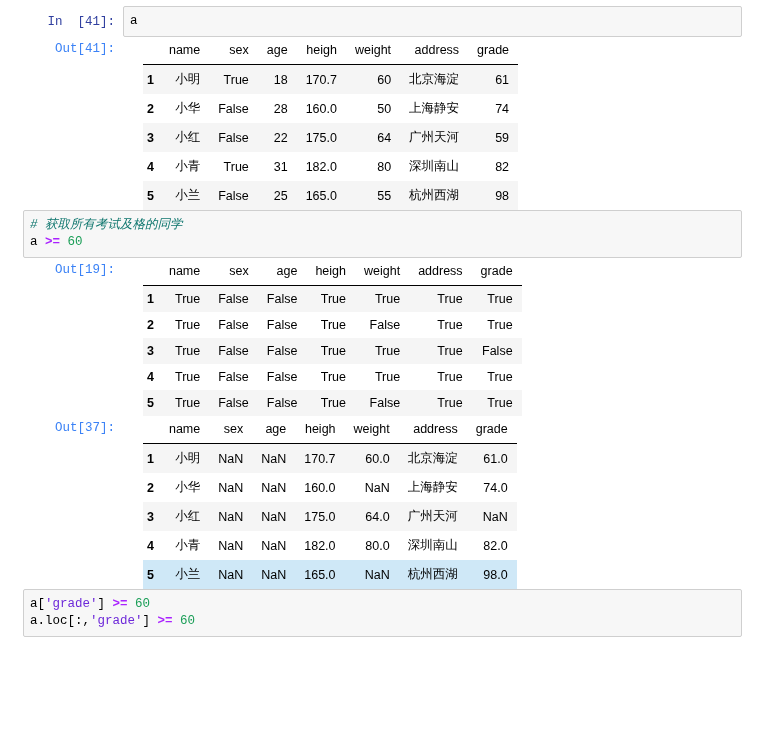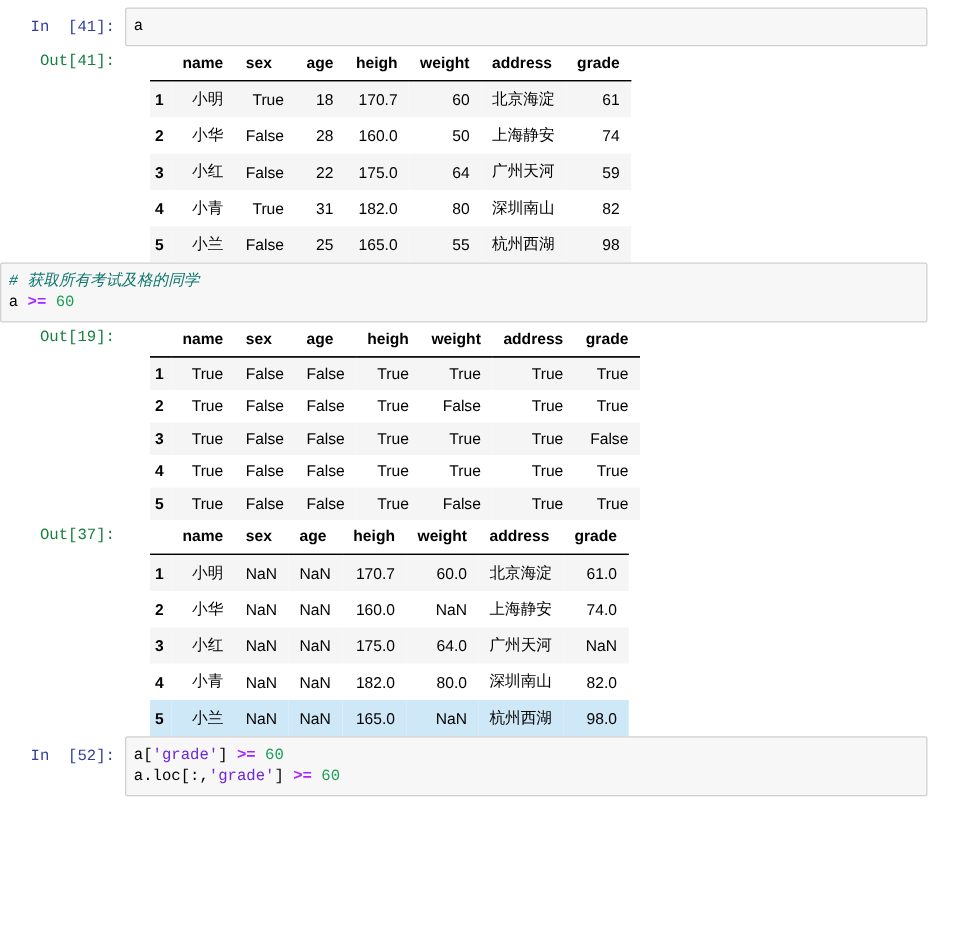--- a/index.html
+++ b/index.html
@@ -20,37 +20,38 @@
     padding-top: 6px;
     box-sizing: border-box;
   }
 
   
   .cell {
     display: flex;
     align-items: flex-start;
     width: 759px;
     box-sizing: border-box;
+    padding-left: 23px;
   }
   .cell.input-cell { margin-bottom: 0px; }
 
   .prompt {
     width: 100px;
     min-width: 100px;
     text-align: right;
     padding-right: 8px;
     box-sizing: border-box;
     font-family: "Liberation Mono", monospace;
     font-size: 12.5px;
     line-height: 17px;
     white-space: pre;
     user-select: none;
   }
   .prompt.in  { color: #303f9f; padding-top: 8px; }
-  .prompt.out { color: #15803d; padding-top: 4px; }
+  .prompt.out { color: #3b82f6; padding-top: 4px; }
 
   
   .input-area {
     flex: 1;
     background: #f7f7f7;
     border: 1px solid #cfcfcf;
     border-radius: 2px;
     padding: 6px 8px 6px 6px;
     margin-right: 17px;
     box-sizing: border-box;
@@ -77,22 +78,22 @@
 
   table.df {
     border-collapse: collapse;
     border-spacing: 0;
     font-size: 12.5px;
     font-family: "Liberation Sans", sans-serif;
     margin-left: 20px;
     table-layout: auto;
   }
   table.df thead th {
-    font-weight: bold;
-    text-align: left;
+    font-weight: normal;
+    text-align: right;
     padding: 4px 9px 7px 9px;
     border: none;
     white-space: nowrap;
     vertical-align: bottom;
   }
   table.df thead tr {
     border-bottom: 1px solid #000000;
   }
   table.df thead th.idx-head {
     padding-left: 4px;
@@ -340,19 +341,18 @@
               <td>165.0</td>
               <td>NaN</td>
               <td>杭州西湖</td>
               <td>98.0</td>
             </tr>
           </tbody>
         </table>
       </div>
     </div>
     <div class="cell input-cell">
-      <div class="prompt in">In  [52]:</div>
       <div class="input-area">
         <div class="code-line"><span>a[</span><span class="tok-str">'grade'</span><span>] </span><span class="tok-op">&gt;=</span><span> </span><span class="tok-num">60</span></div>
         <div class="code-line"><span>a.loc[:,</span><span class="tok-str">'grade'</span><span>] </span><span class="tok-op">&gt;=</span><span> </span><span class="tok-num">60</span></div>
       </div>
     </div>
   </div>
 
 </body></html>

